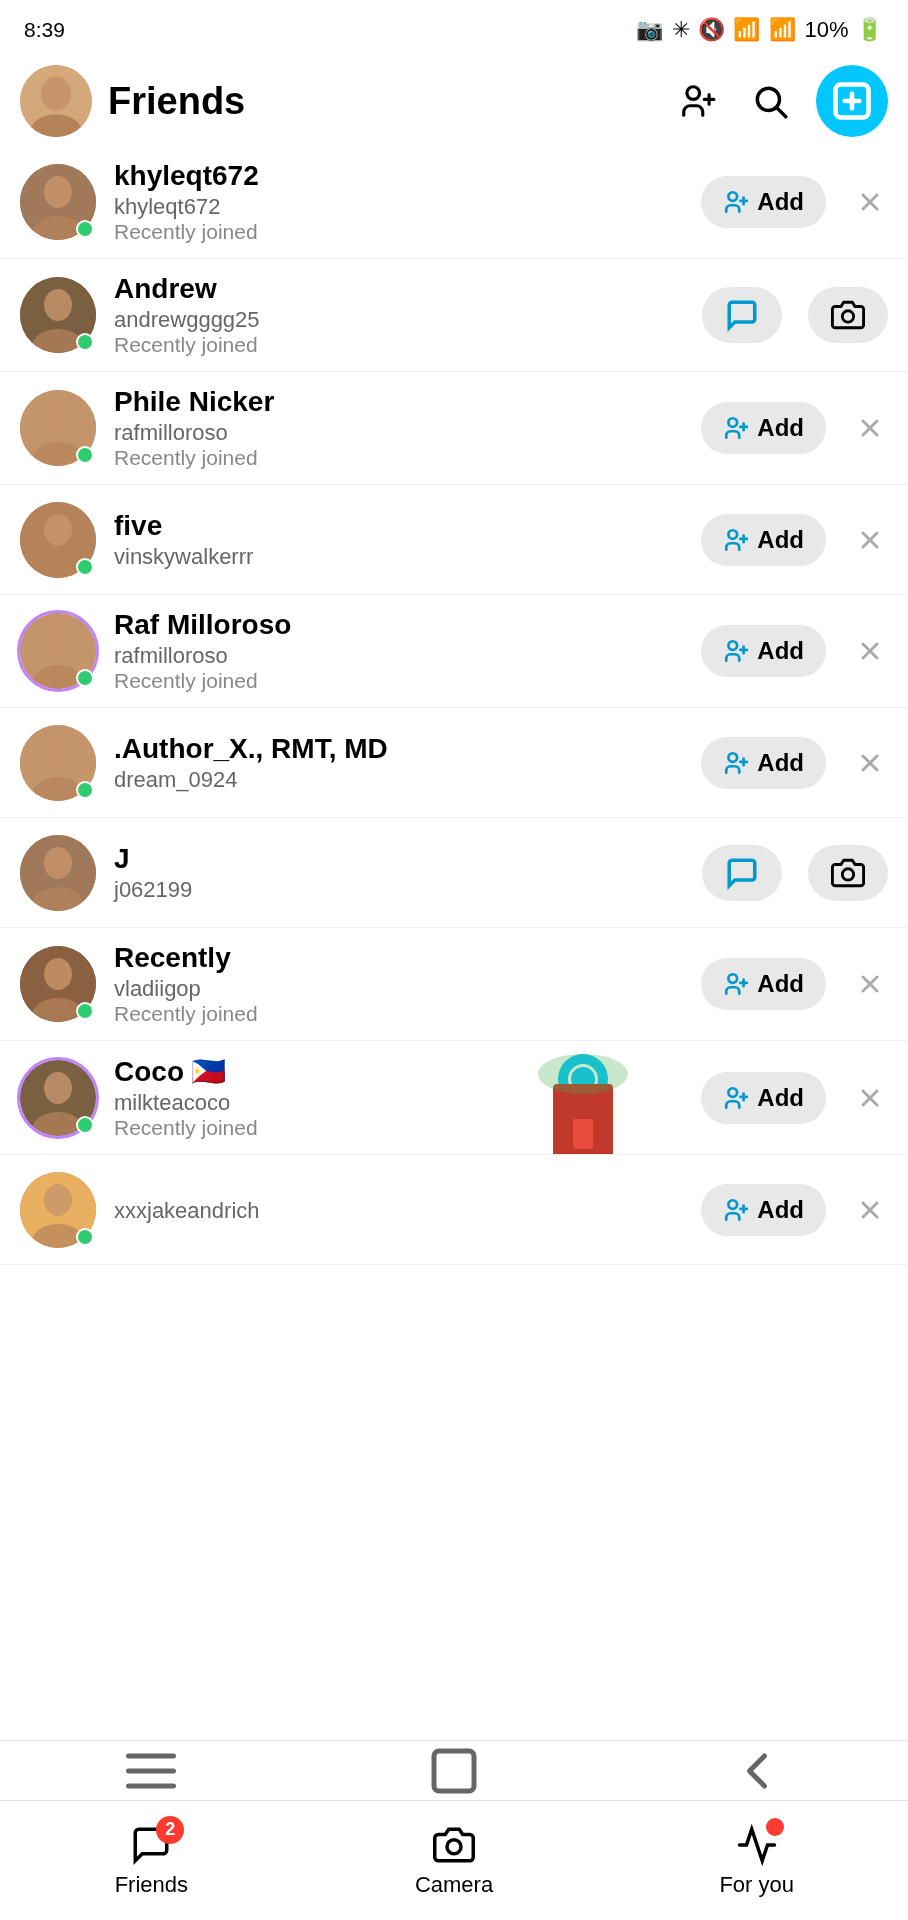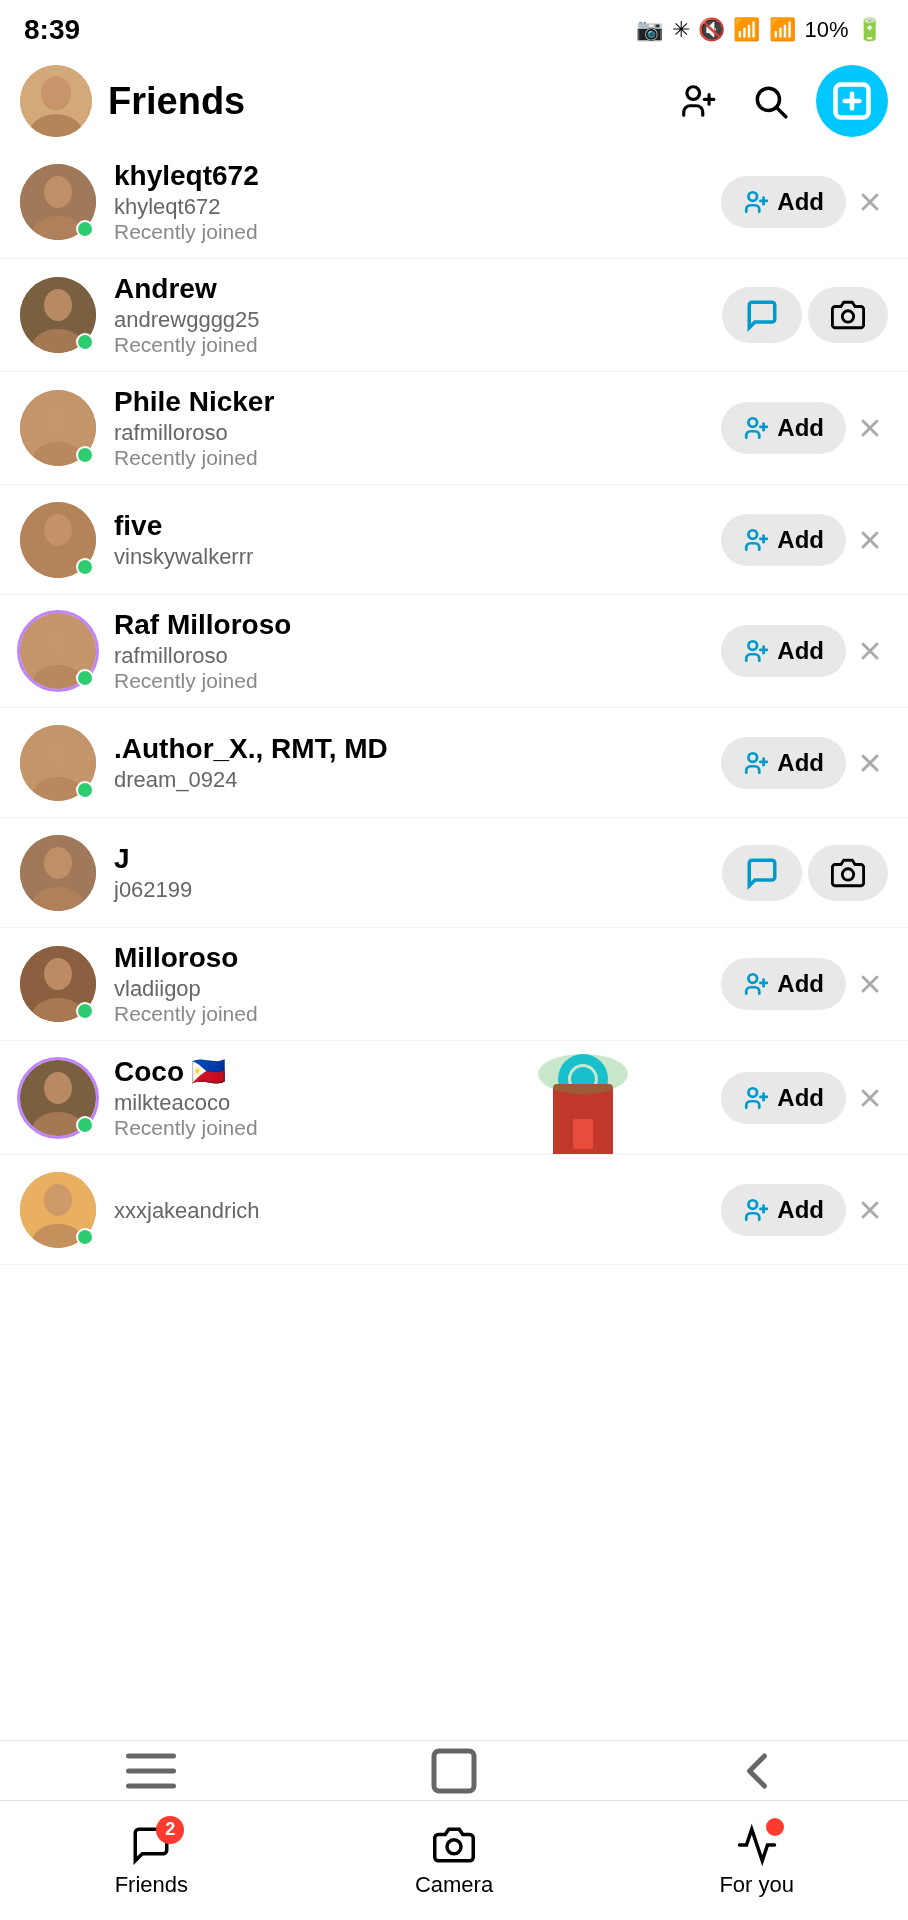--- a/index.html
+++ b/index.html
@@ -15,22 +15,22 @@
 
     
     .status-bar {
       display: flex;
       justify-content: space-between;
       align-items: center;
       padding: 10px 24px 6px 24px;
       height: 56px;
     }
     .status-time {
-      font-size: 28px;
-      font-weight: 700;
+      font-size: 21px;
+      font-weight: 400;
       color: #000;
     }
     .status-icons {
       display: flex;
       align-items: center;
       gap: 8px;
       font-size: 22px;
       color: #000;
     }
     .battery {
@@ -159,21 +159,21 @@
       margin-top: 2px;
     }
     .friend-status {
       font-size: 21px;
       color: #888;
       margin-top: 0;
     }
     .friend-actions {
       display: flex;
       align-items: center;
-      gap: 6px;
+      gap: 26px;
       flex-shrink: 0;
     }
     .add-btn {
       display: flex;
       align-items: center;
       gap: 8px;
       background: #e8e8e8;
       border-radius: 30px;
       padding: 12px 22px;
       font-size: 24px;
@@ -563,21 +563,21 @@
     <div class="friend-item">
       <div class="friend-avatar">
         <div class="avatar-circle" style="background: rgb(138, 96, 64);"><svg viewBox="0 0 76 76" xmlns="http://www.w3.org/2000/svg" width="76" height="76">
       <circle cx="38" cy="38" r="38" fill="#8a6040"></circle>
       <ellipse cx="38" cy="28" rx="14" ry="16" fill="#c8956b" opacity="0.8"></ellipse>
       <ellipse cx="38" cy="70" rx="26" ry="18" fill="#b5835a" opacity="0.7"></ellipse>
     </svg></div>
         <div class="online-dot"></div>
       </div>
       <div class="friend-info">
-        <div class="friend-name">Milloroso</div>
+        <div class="friend-name">Recently</div>
         <div class="friend-username">vladiigop</div>
         <div class="friend-status">Recently joined</div>
       </div>
       <div class="friend-actions">
         <div class="add-btn"><svg viewBox="0 0 24 24" fill="none" stroke="#0099cc" stroke-width="2.5" stroke-linecap="round">
             <circle cx="9" cy="7" r="4"></circle>
             <path d="M3 21v-2a4 4 0 014-4h4a4 4 0 014 4v2"></path>
             <line x1="19" y1="8" x2="19" y2="14"></line>
             <line x1="16" y1="11" x2="22" y2="11"></line>
           </svg> Add</div>

